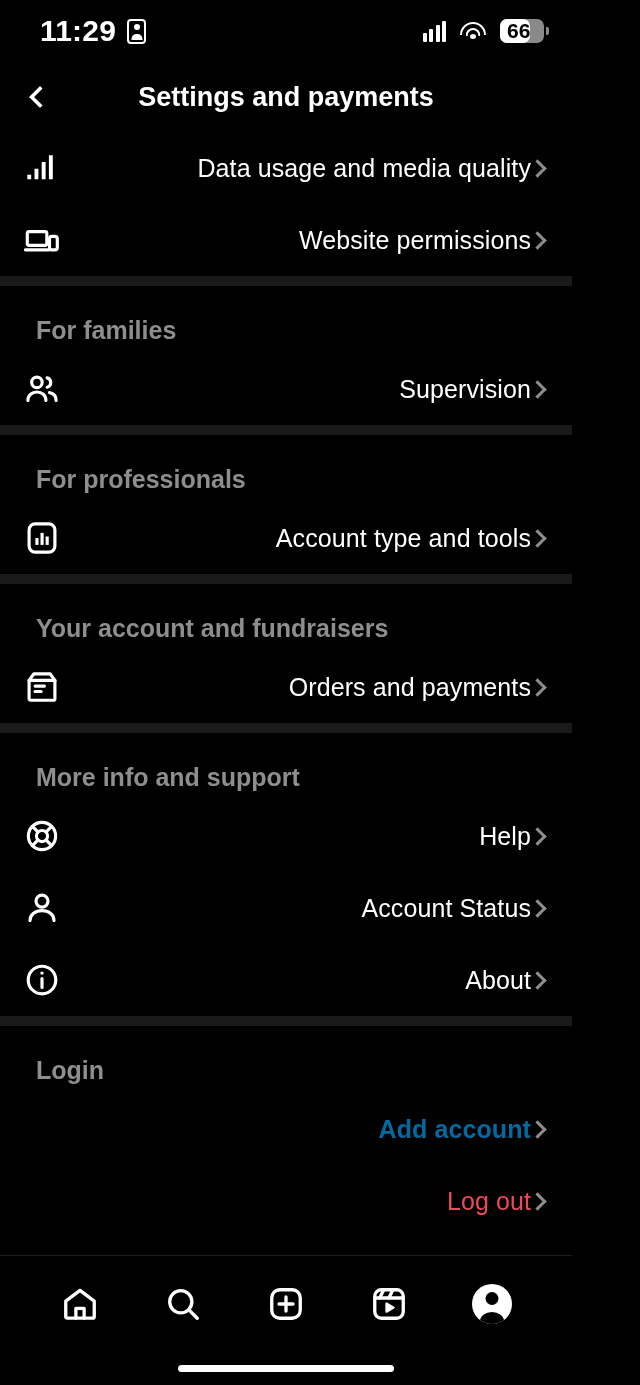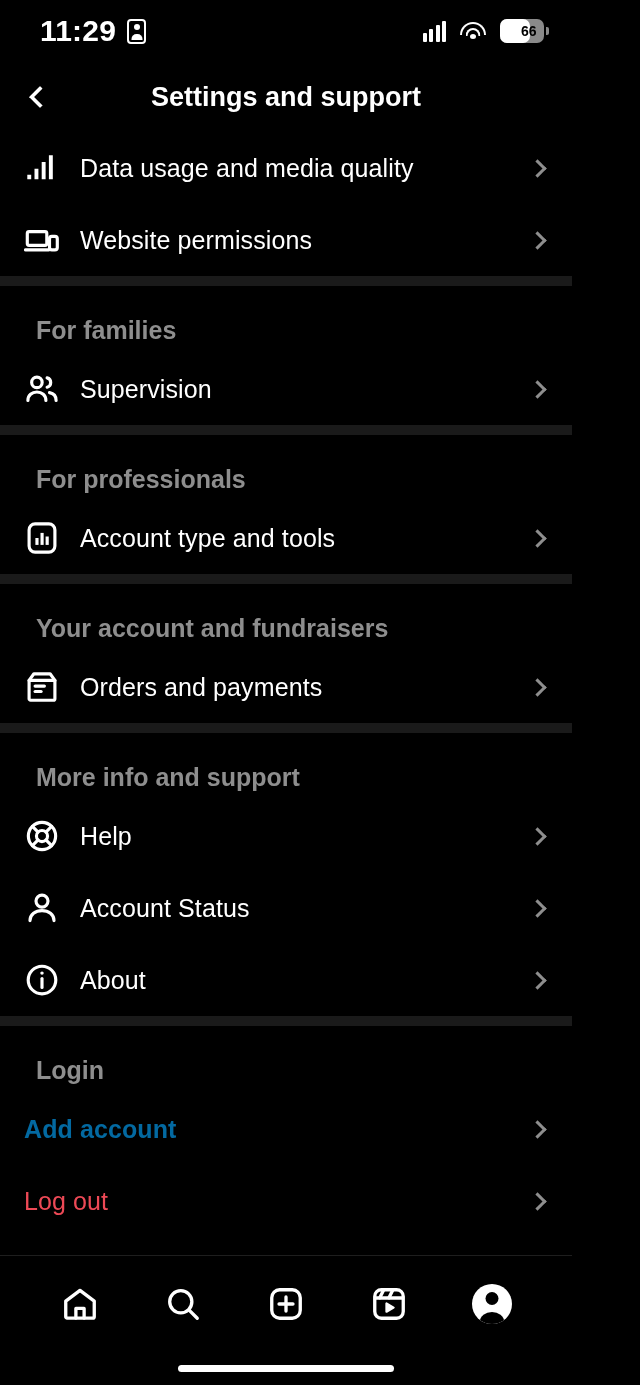--- a/index.html
+++ b/index.html
@@ -26,35 +26,35 @@
   .signal i:nth-child(3){ height:17px; }
   .signal i:nth-child(4){ height:21px; }
   .wifi { width:26px; height:20px; position:relative; }
   .wifi span { position:absolute; left:50%; transform:translateX(-50%); border:2.6px solid #fff; border-bottom:none; border-radius:50% 50% 0 0 / 100% 100% 0 0; }
   .wifi .w1 { width:26px; height:13px; top:1px; }
   .wifi .w2 { width:15px; height:8px; top:7px; }
   .wifi .w3 { width:6px; height:5px; top:13px; border-radius:50%; background:#fff; border:none; }
   .battery { width:44px; height:24px; border-radius:7px; background:#8a8a8a; position:relative; display:flex; align-items:center; }
   .battery::after { content:""; position:absolute; right:-5px; top:8px; width:3px; height:8px; background:#8a8a8a; border-radius:0 2px 2px 0; }
   .battery .fill { position:absolute; left:0; top:0; bottom:0; width:68%; background:#fff; border-radius:7px; }
-  .battery .lvl { position:relative; z-index:2; color:#000; font-size:14px; font-weight:bold; padding-left:21px; }
+  .battery .lvl { position:relative; z-index:2; color:#000; font-size:21px; font-weight:bold; padding-left:7px; }
 
   
   .header { height:70px; flex:0 0 70px; display:flex; align-items:center; position:relative; }
   .back-btn { width:64px; display:flex; align-items:center; justify-content:center; margin-left:8px; cursor:pointer; }
   .chev-back { width:16px; height:16px; border-left:4.5px solid #fff; border-bottom:4.5px solid #fff; transform:rotate(45deg); border-radius:1px; }
   .header-title { position:absolute; left:0; right:0; text-align:center; color:#fff; font-size:27px; font-weight:bold; pointer-events:none; }
 
   
   .list { flex:1 1 auto; overflow:hidden; }
   .section-gap { height:10px; background:#1a1a1a; }
   .section-title { color:#8e8e8e; font-size:25px; font-weight:bold; padding:30px 0 8px 36px; }
   .row { height:72px; display:flex; align-items:center; padding:0 22px 0 24px; cursor:pointer; }
   .row .ico { width:56px; flex:0 0 56px; display:flex; align-items:center; }
-  .row .label { flex:1 1 auto; color:#fff; font-size:25px; letter-spacing:0.1px; }
+  .row .label { flex:1 1 auto; color:#fff; font-size:25px; letter-spacing:0.1px;text-align:right; }
   .row .label.blue { color:#0369a1; font-weight:bold; }
   .row .label.red { color:#ed4956; font-weight:normal; }
   .row.noicon { padding-left:24px; }
   .chev { width:13px; height:13px; border-top:3px solid #8e8e8e; border-right:3px solid #8e8e8e; transform:rotate(45deg); flex:0 0 auto; margin-right:6px; }
 
   svg.ic { stroke:#fff; fill:none; stroke-width:2.1; stroke-linecap:round; stroke-linejoin:round; display:block; }
 
   
   .navbar { height:96px; flex:0 0 96px; border-top:1px solid #1e1e1e; display:flex; align-items:center; justify-content:space-around; padding:0 28px; }
   .nav-item { width:70px; height:60px; display:flex; align-items:center; justify-content:center; cursor:pointer; }
@@ -90,21 +90,21 @@
         <span class="fill"></span>
         <span class="lvl">66</span>
       </span>
     </div>
   </div>
 
   <div class="header">
     <div class="back-btn">
       <span class="chev-back"></span>
     </div>
-    <div class="header-title">Settings and support</div>
+    <div class="header-title">Settings and payments</div>
   </div>
 
   <div class="list" id="list">
       <div class="row">
         <span class="ico">
           <span style="display: block;">
             <svg class="ic" width="36" height="36" viewBox="0 0 24 24">
               <rect x="2.2" y="16.5" width="2.6" height="3" fill="#fff" stroke="none"></rect>
               <rect x="7" y="12.5" width="2.6" height="7" fill="#fff" stroke="none"></rect>
               <rect x="11.8" y="8" width="2.6" height="11.5" fill="#fff" stroke="none"></rect>

